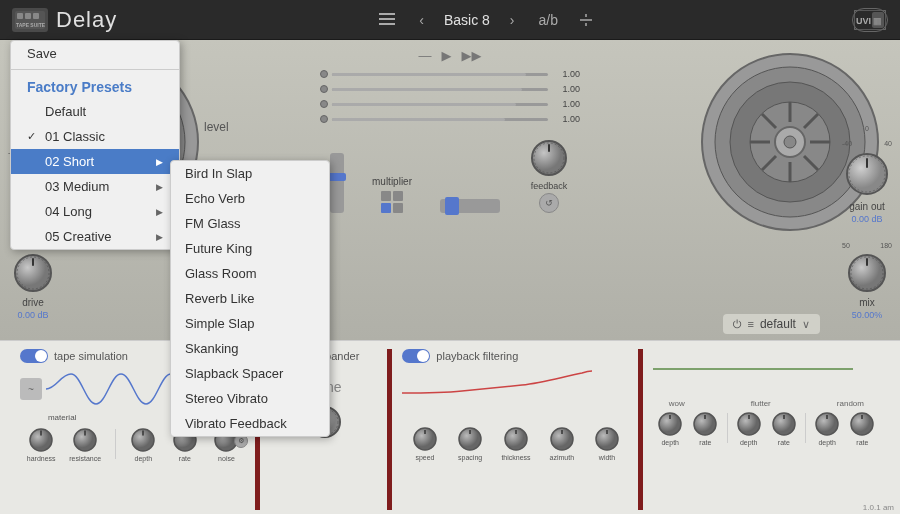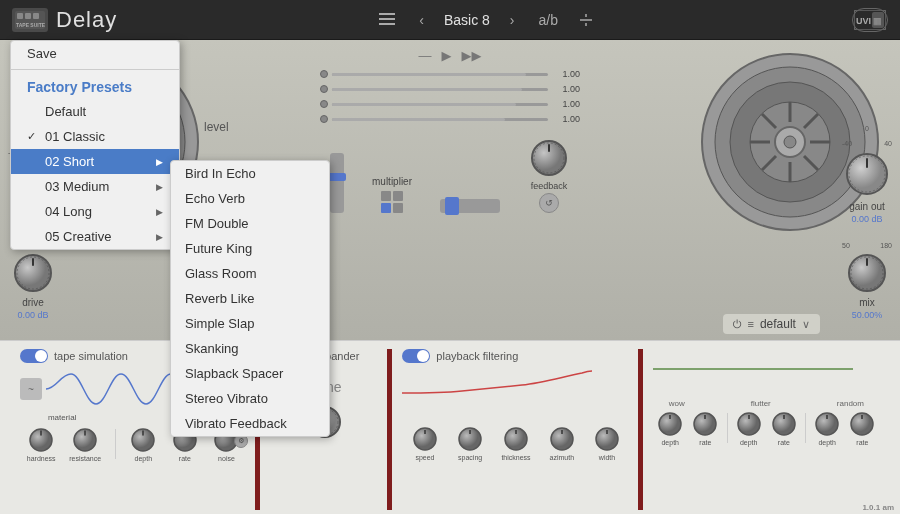--- a/index.html
+++ b/index.html
@@ -248,21 +248,20 @@
       font-weight: 500;
     }
 
     
     .version-text {
       position: absolute;
       bottom: 2px;
       right: 6px;
       font-size: 8px;
       color: #888;
-      font-weight: bold;
     }
 
     .header-btn {
       background: none;
       border: none;
       color: #aaa;
       cursor: pointer;
       font-size: 14px;
       padding: 2px 4px;
     }
@@ -566,23 +565,23 @@
         <span class="menu-checkmark">&nbsp;</span>
         <span class="menu-item-text">04 Long</span>
       </div>
       <div class="menu-item has-submenu">
         <span class="menu-checkmark">&nbsp;</span>
         <span class="menu-item-text">05 Creative</span>
       </div>
     </div>
 
     <div class="submenu">
-      <div class="submenu-item">Bird In Echo</div>
+      <div class="submenu-item">Bird In Slap</div>
       <div class="submenu-item">Echo Verb</div>
-      <div class="submenu-item">FM Double</div>
+      <div class="submenu-item">FM Glass</div>
       <div class="submenu-item">Future King</div>
       <div class="submenu-item">Glass Room</div>
       <div class="submenu-item">Reverb Like</div>
       <div class="submenu-item">Simple Slap</div>
       <div class="submenu-item">Skanking</div>
       <div class="submenu-item">Slapback Spacer</div>
       <div class="submenu-item">Stereo Vibrato</div>
       <div class="submenu-item">Vibrato Feedback</div>
     </div>
   </div>

